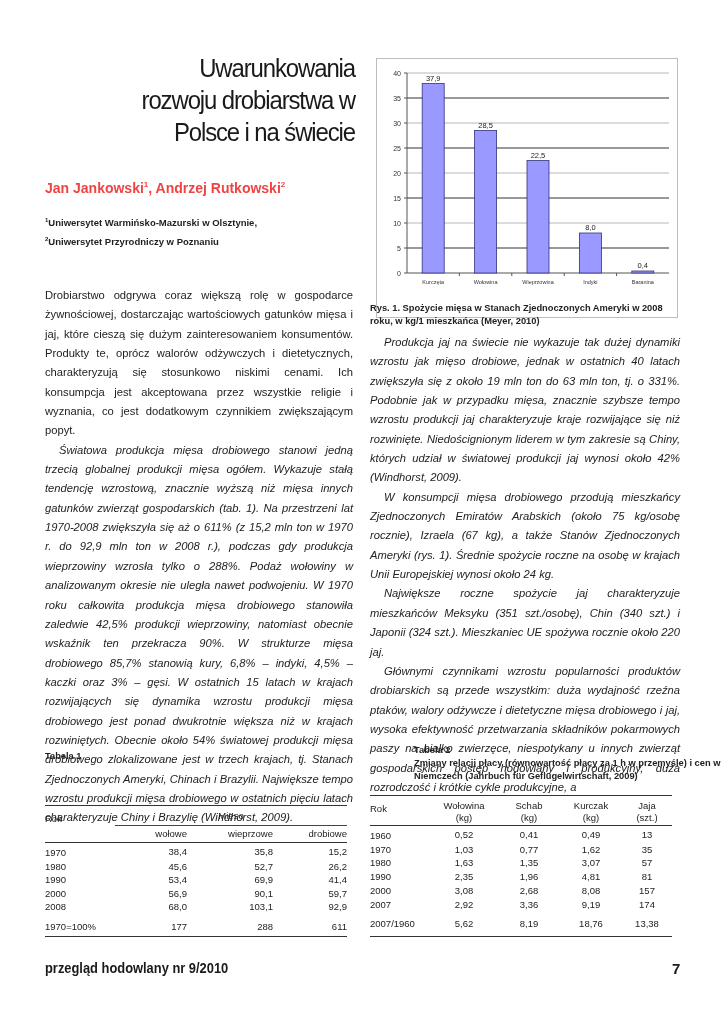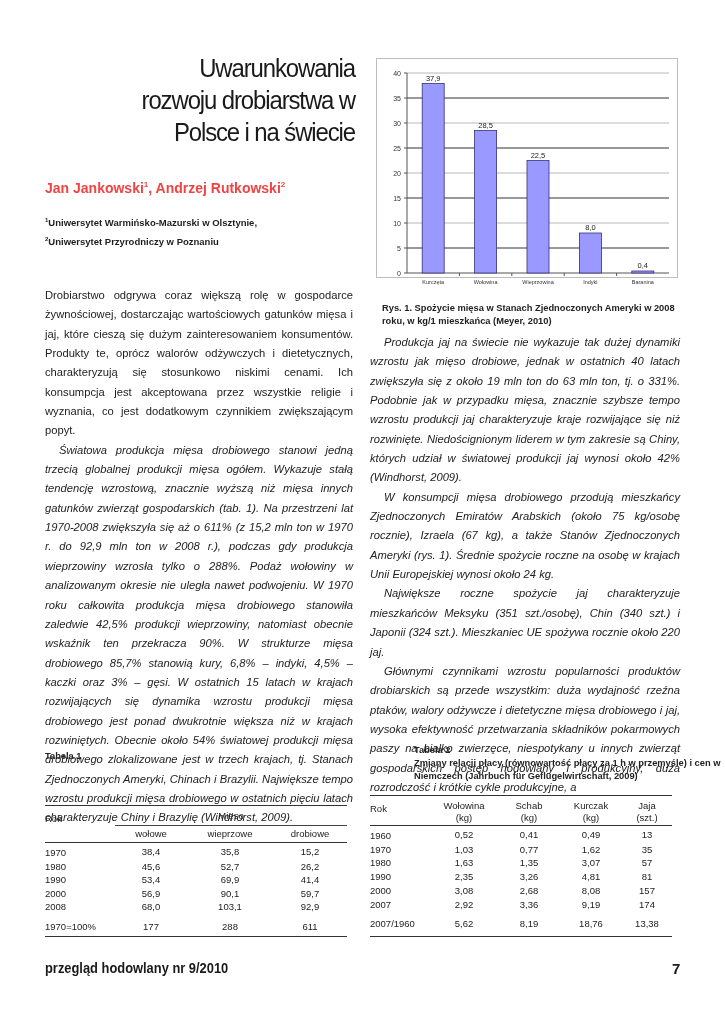--- a/index.html
+++ b/index.html
@@ -14,39 +14,39 @@
   .authors { position: absolute; left: 45px; top: 180px; font-size: 14px; font-weight: bold; color: #ef4444; }
   .authors sup { font-size: 8px; vertical-align: super; }
   .affils { position: absolute; left: 45px; top: 212px; font-size: 9.5px; font-weight: bold; line-height: 17px; color: #1e1e1e; }
   .affils sup { font-size: 6px; }
 
   .col-left { position: absolute; left: 45px; top: 262px; width: 308px; margin-top: 24px; }
   .col-right { position: absolute; left: 370px; top: 333px; width: 310px; }
   .para { font-size: 11.2px; line-height: 19.35px; text-align: justify; color: #222; }
   .para.indent { text-indent: 14px; font-style: italic; }
 
-  .chart-box { position: absolute; left: 376px; top: 58px; width: 302px; height: 220px;
+  .chart-box { position: absolute; left: 376px; top: 58px; width: 302px; height: 260px;
                border: 1px solid #bdbdbd; background: #fff; }
   .chart-box svg { position: absolute; left: 0; top: 0; }
 
   .fig-caption { position: absolute; left: 370px; top: 302px; width: 315px; font-size: 9.3px;
-                 font-weight: bold; line-height: 12.5px; color: #222; margin-left: 12px; }
+                 font-weight: bold; line-height: 12.5px; color: #222; }
 
   .tbl-title { position: absolute; font-size: 9.3px; font-weight: bold; line-height: 13px; color: #222; }
   .t1-title { left: 45px; top: 750px; width: 315px; }
   .t2-title { left: 370px; top: 744px; width: 320px; margin-left: 44px; }
 
   table { position: absolute; border-collapse: collapse; font-size: 9.5px; color: #222; }
   .t1 { left: 45px; top: 805px; width: 302px; }
   .t2 { left: 370px; top: 795px; width: 302px; }
   table td, table th { font-weight: normal; padding: 0; line-height: 13.5px; }
   .t1 .h1 td { border-top: 1.6px solid #333; padding-top: 3px; height: 20px; vertical-align: top; }
   .t1 .h2 td { border-bottom: 1.6px solid #333; height: 17px; vertical-align: bottom; padding-bottom: 2px; }
   .t1 .miesohead { border-bottom: 1px solid #444; text-align: center; }
-  .t1 .num { text-align: center; }
+  .t1 .num { text-align: right; }
   .t1 .last td { border-bottom: 1.6px solid #333; padding-top: 6px; padding-bottom: 3px; }
   .t2 thead td { border-top: 1.6px solid #333; border-bottom: 1.6px solid #333; padding-top: 4px; padding-bottom: 2px; vertical-align: top; line-height: 11.5px; }
   .t2 .num { text-align: center; }
   .t2 .last td { border-bottom: 1.6px solid #333; padding-top: 6px; padding-bottom: 5px; margin-left: 20px; }
   .t2 tbody td { line-height: 13.7px; }
 
   .footer-left { position: absolute; left: 45px; top: 960px; font-size: 14px; font-weight: bold;
                  color: #1a1a1a; transform: scaleX(0.92); transform-origin: left top; }
   .footer-right { position: absolute; left: 672px; top: 960px; font-size: 15px; font-weight: bold; color: #1a1a1a; }
 </style>
@@ -242,21 +242,21 @@
     <tr>
         <td>1980</td>
         <td class="num">1,63</td>
         <td class="num">1,35</td>
         <td class="num">3,07</td>
         <td class="num">57</td>
       </tr>
     <tr>
         <td>1990</td>
         <td class="num">2,35</td>
-        <td class="num">3,26</td>
+        <td class="num">1,96</td>
         <td class="num">4,81</td>
         <td class="num">81</td>
       </tr>
     <tr>
         <td>2000</td>
         <td class="num">3,08</td>
         <td class="num">2,68</td>
         <td class="num">8,08</td>
         <td class="num">157</td>
       </tr>

